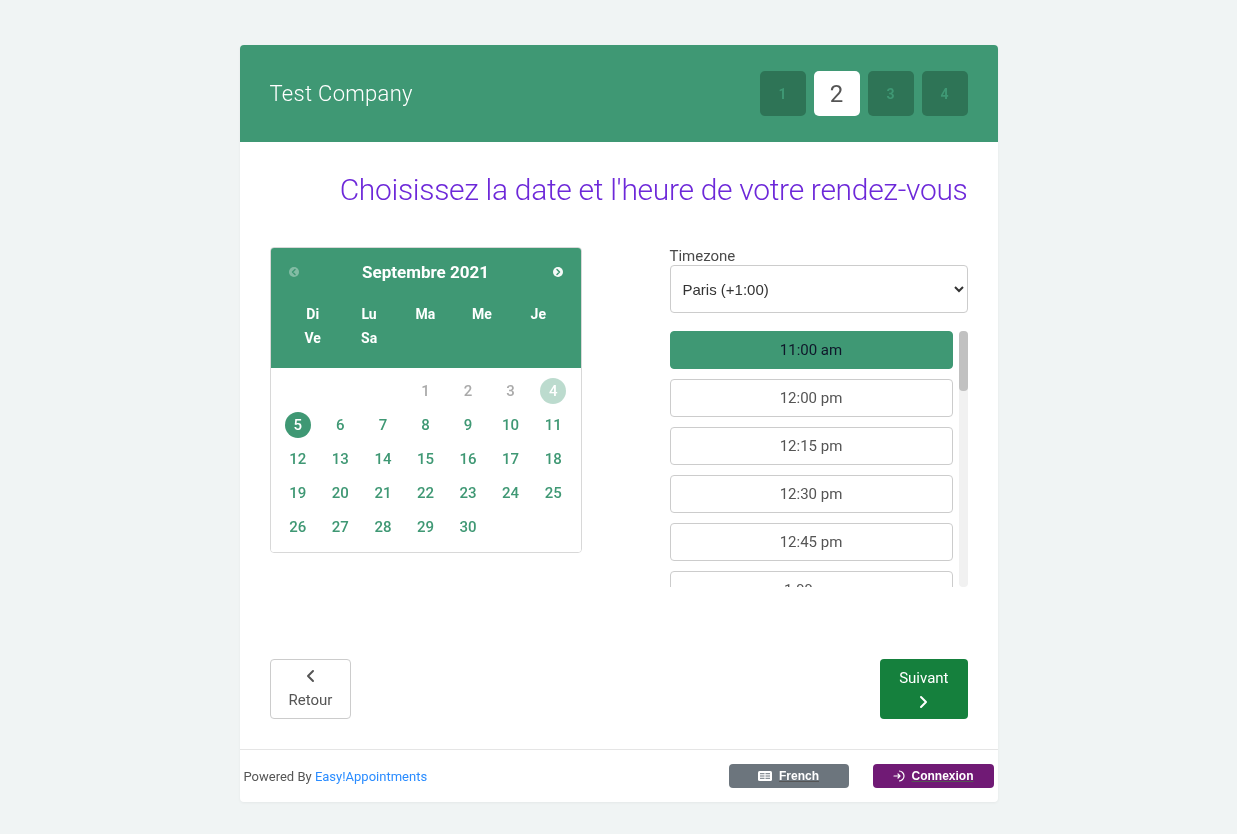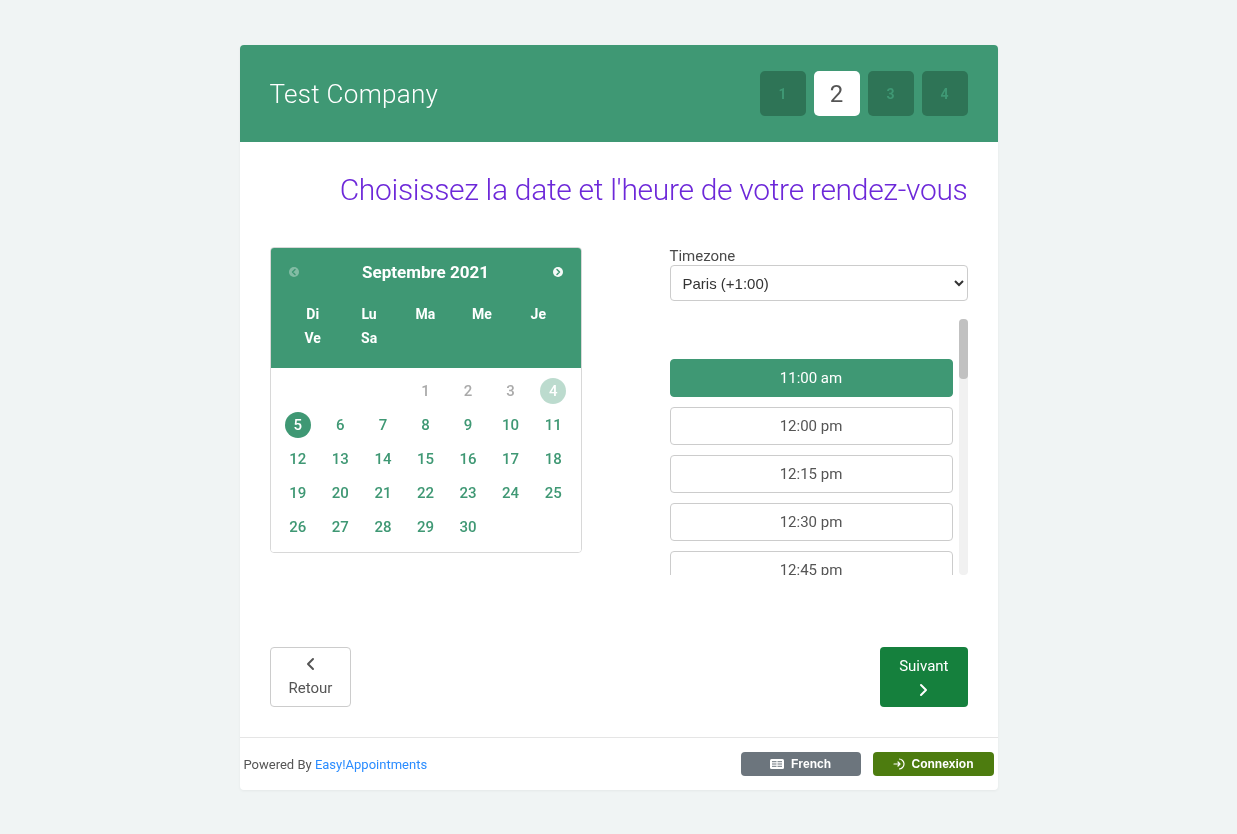--- a/index.html
+++ b/index.html
@@ -22,21 +22,21 @@
     }
     .header {
       background: #3f9874;
       padding: 26px 30px;
       display: flex;
       align-items: center;
       justify-content: space-between;
     }
     .company-name {
       color: #fff;
-      font-size: 26px;
+      font-size: 22px;
       font-weight: 300;
       letter-spacing: 0.3px;
     }
     .steps {
       display: flex;
       gap: 8px;
     }
     .step {
       width: 46px;
       height: 45px;
@@ -175,21 +175,21 @@
       flex: 1;
       min-width: 0;
     }
     .tz-label {
       font-size: 15px;
       color: #4a4a4a;
       font-weight: 400;
     }
     .tz-select {
       width: 100%;
-      height: 36px;
+      height: 48px;
       border: 1px solid #ccc;
       border-radius: 4px;
       padding: 0 8px;
       font-size: 15px;
       color: #333;
       background: #fff;
       margin-bottom: 18px;
     }
     .timeslots-wrap {
       display: flex;
@@ -209,23 +209,22 @@
       padding: 9px 0;
       text-align: center;
       font-size: 15px;
       color: #555;
       cursor: pointer;
       background: #fff;
       flex-shrink: 0;
     }
     .timeslot.selected {
       background: #3f9874;
-      color: #ffffff;
+      color: #0f172a;
       border-color: #3f9874;
-      margin-top: 40px;
     }
     .scrollbar {
       width: 9px;
       background: #f1f1f1;
       border-radius: 4px;
       position: relative;
     }
     .scrollbar-thumb {
       position: absolute;
       top: 0;
@@ -269,41 +268,42 @@
       justify-content: space-between;
       font-size: 13px;
       color: #555;
     }
     .footer-left a {
       color: #2a8cff;
       text-decoration: none;
     }
     .footer-right {
       display: flex;
-      gap: 12px;
+      gap: 24px;
+      text-decoration: underline;
     }
     .footer-btn {
       display: flex;
       align-items: center;
       justify-content: center;
       gap: 7px;
       padding: 5px 20px;
       border-radius: 4px;
       font-size: 12px;
       font-weight: 600;
       cursor: pointer;
       border: none;
       color: #fff;
       min-width: 120px;
     }
     .footer-btn.lang {
       background: #6c757d;
     }
     .footer-btn.login {
-      background: #4d7c0f;
+      background: #701a75;
     }
     svg {
       display: block;
     }
   </style>
 </head>
 <body>
 
 <div class="container">
   <div class="header">

